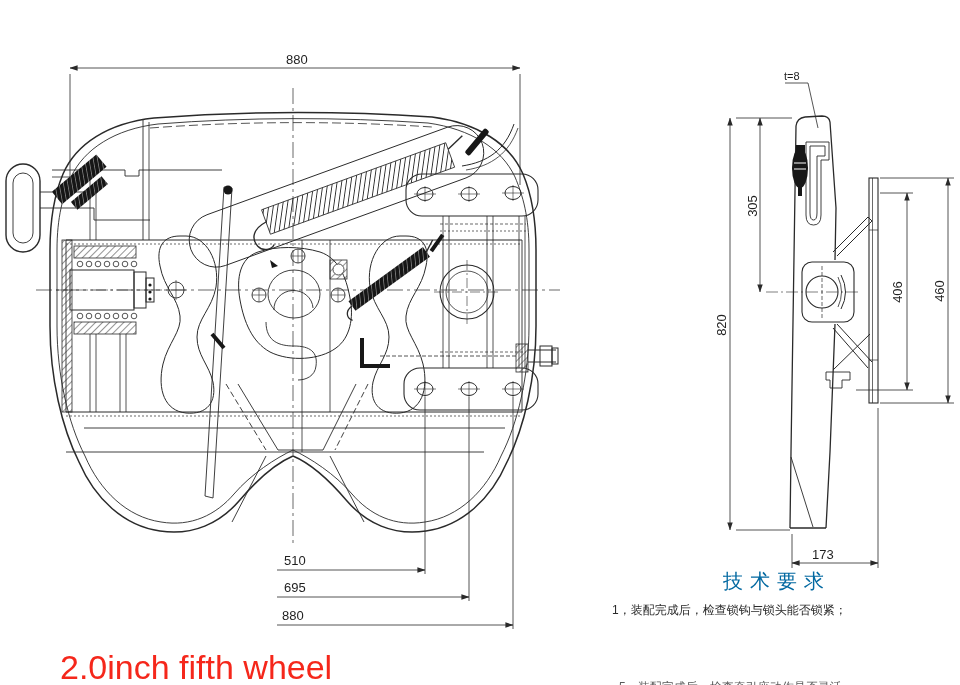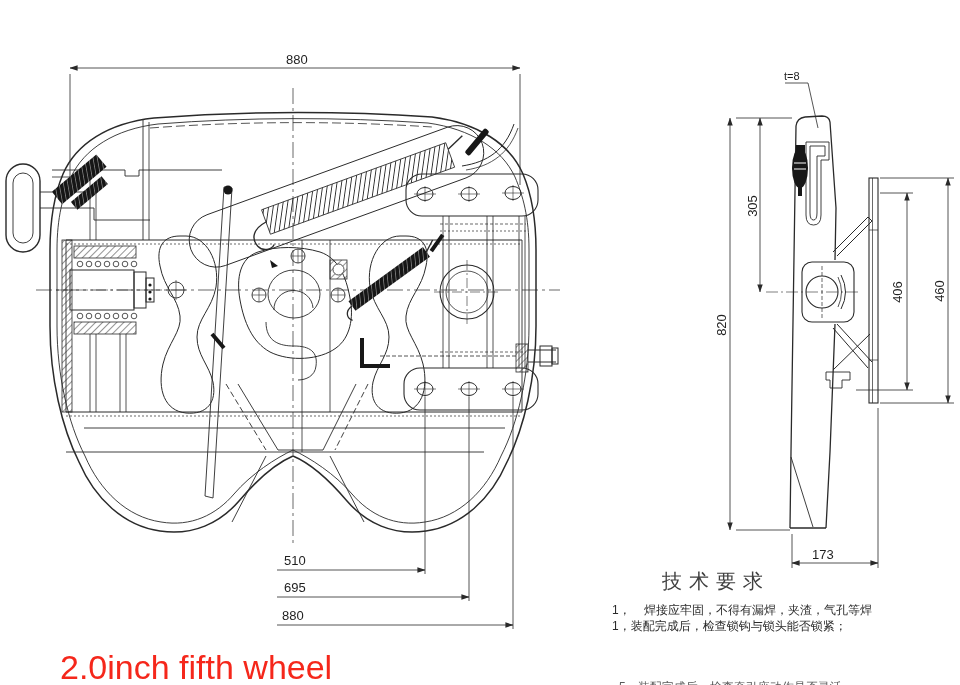--- a/index.html
+++ b/index.html
@@ -1,21 +1,21 @@
 <!DOCTYPE html>
 <html><head>
 <meta charset="utf-8">
 <style>
   html,body{margin:0;padding:0;width:960px;height:685px;background:#ffffff;overflow:hidden;}
   body{position:relative;font-family:"Liberation Sans",sans-serif;}
   svg{position:absolute;left:0;top:0;}
   .dimtxt{font:13px "Liberation Sans",sans-serif;fill:#1f1f1f;}
   .smalltxt{font:11px "Liberation Sans",sans-serif;fill:#1f1f1f;}
   .techreq{position:absolute;left:612px;top:568px;width:340px;color:#222;}
-  .tr-title{font-size:20px;letter-spacing:7px;width:230px;margin-left:50px;margin-bottom:8px;color:#404040;}
+  .tr-title{font-size:20px;letter-spacing:7px;text-align:center;width:230px;margin-left:50px;margin-bottom:8px;color:#0369a1;}
   .tr-line{font-size:12px;line-height:15.5px;white-space:pre;color:#2a2a2a;}
   .tr-partial{position:absolute;left:619px;top:679px;font-size:12px;white-space:pre;color:#5a5a5a;}
   .red-label{position:absolute;left:60px;top:648px;font-size:34px;color:#f5271b;}
 </style>
 </head>
 <body>
 
 <svg width="960" height="685" viewBox="0 0 960 685">
   <defs>
     <pattern id="hatch" patternUnits="userSpaceOnUse" width="5" height="5" patternTransform="rotate(45)">
@@ -317,18 +317,17 @@
         <text class="dimtxt" x="944" y="291" text-anchor="middle" transform="rotate(-90 944 291)">460</text>
         <text class="dimtxt" x="812" y="559">173</text>
         <text class="smalltxt" x="784" y="80">t=8</text>
       </g>
     </g>
   </g>
 </svg>
 
 <div class="techreq">
   <div class="tr-title">技术要求</div>
-  <div class="tr-line">1，    焊接应牢固，不得有漏焊，夹渣，气孔等焊</div>
   <div class="tr-line">1，装配完成后，检查锁钩与锁头能否锁紧；</div>
 </div>
 <div class="tr-partial">5，装配完成后，检查牵引座动作是否灵活；</div>
 
 <div class="red-label">2.0inch fifth wheel</div>
 
 </body></html>

